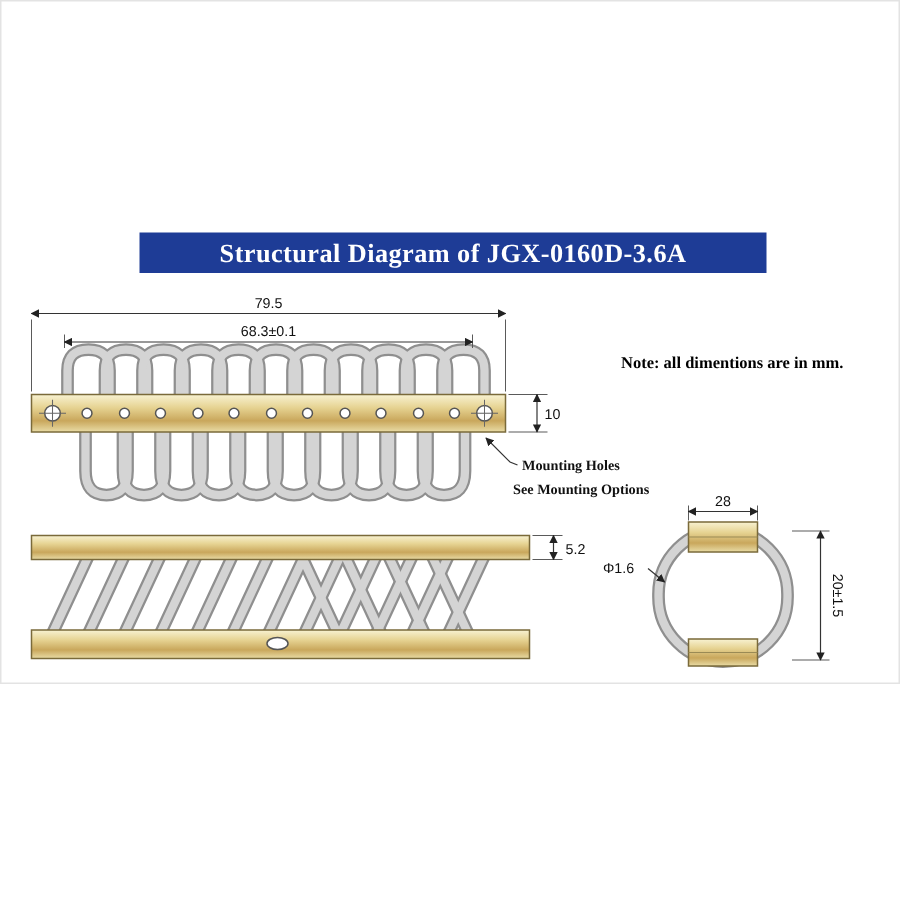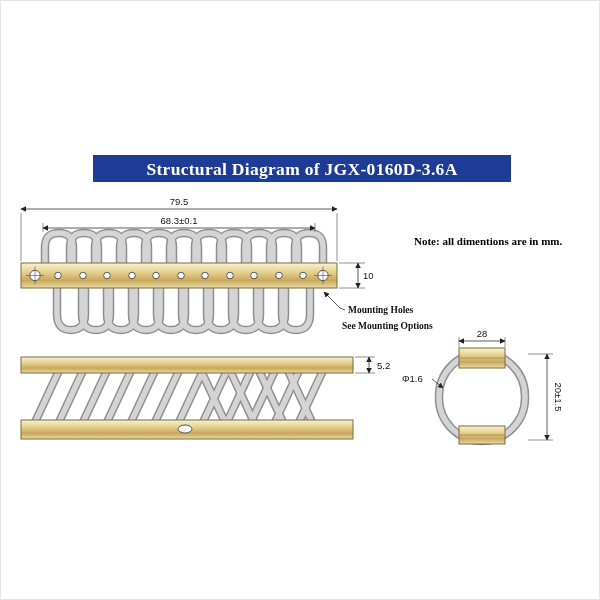--- a/index.html
+++ b/index.html
@@ -1,16 +1,16 @@
 <!DOCTYPE html>
 <html lang="en"><head>
 <meta charset="utf-8">
 <style>
   html,body{margin:0;padding:0;background:#fff;}
-  .stage{position:relative;width:600px;height:600px;background:#fff;border:1px solid #e3e3e3;box-sizing:border-box;font-family:"Liberation Sans",sans-serif;}
+  .stage{position:relative;width:600px;height:456px;background:#fff;border:1px solid #e3e3e3;box-sizing:border-box;font-family:"Liberation Sans",sans-serif;}
   svg{display:block;}
   .wire-out{stroke:#8f8f8f;stroke-width:8.5;stroke-linecap:round;fill:none;}
   .wire-in{stroke:#d4d4d4;stroke-width:5.5;stroke-linecap:round;fill:none;}
   .gold{fill:url(#goldGrad);stroke:#7a6a3a;stroke-width:1;}
   .hole{fill:#ffffff;stroke:#555;stroke-width:1;}
   .dim{font:9.5px "Liberation Sans",sans-serif;fill:#111;}
   .dimline{stroke:#333;stroke-width:0.8;fill:none;}
   .ext{stroke:#555;stroke-width:0.65;fill:none;}
   .lbl{font:bold 9.5px "Liberation Serif",serif;fill:#111;}
   .note{font:bold 11px "Liberation Serif",serif;fill:#000;}

